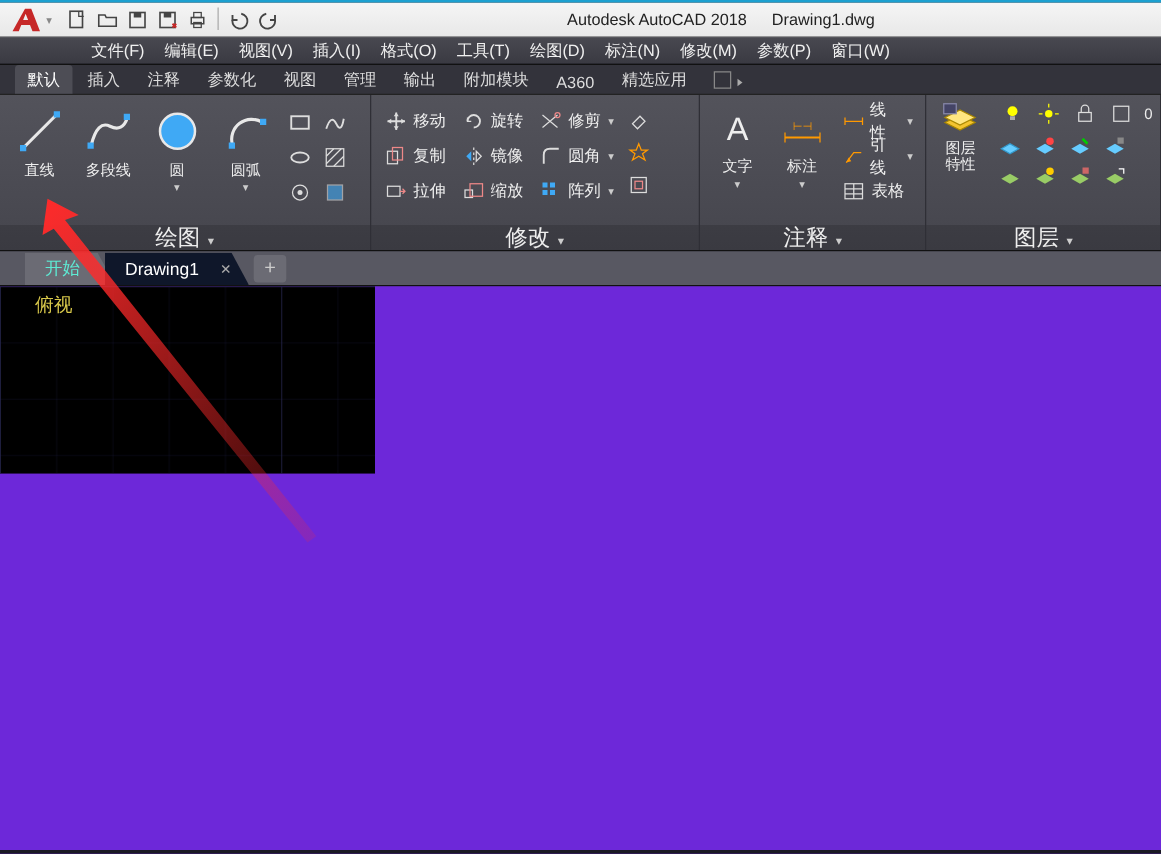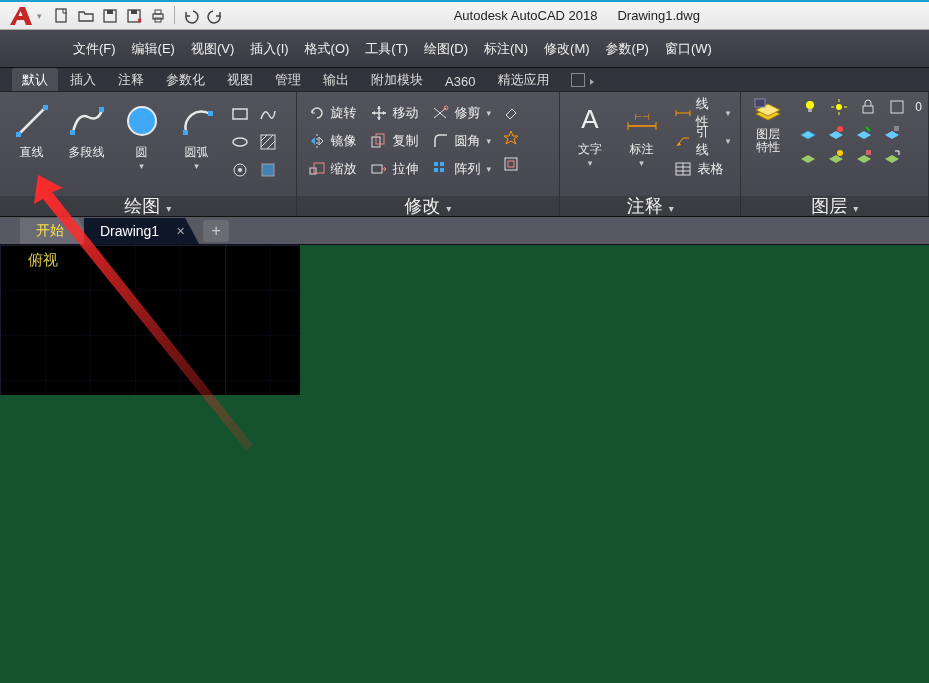--- a/index.html
+++ b/index.html
@@ -11,21 +11,21 @@
   .logo svg{width:26px;height:22px;}
   .qat { display:flex; gap:4px; margin-left:10px; }
   .qat-btn { width:20px; height:20px; display:flex; align-items:center; justify-content:center; color:#444; cursor:pointer; }
   .qat-btn svg{width:16px;height:16px;}
   .qat-sep{width:1px;height:18px;background:#aaa;margin:0 2px;}
   .title-text { flex:1; text-align:right; display:flex; justify-content:center; gap:20px; color:#222;}
   .title-app{font-size:13px;}
   .title-file{font-size:13px;}
 
   
-  .menubar { height:38px; background:linear-gradient(#484850,#3a3a42); display:flex; align-items:flex-start; padding-left:65px; border-bottom:1px solid #111;}
+  .menubar { height:22px; background:linear-gradient(#484850,#3a3a42); display:flex; align-items:flex-start; padding-left:65px; border-bottom:1px solid #111;}
   .menu-item { color:#f0f0f0; font-size:13px; padding:0 8px; height:100%; display:flex; align-items:center; cursor:pointer;}
 
   
   .ribbon-tabs { height:24px; background:#33333b; display:flex; align-items:flex-end; padding-left:12px; font-size:13px; border-bottom:1px solid #222; gap:2px;}
   .ribbon-tab { color:#ddd; padding:3px 10px 2px; cursor:pointer;margin-top:16px;}
   .ribbon-tab.active { background:#4d4d55; color:#fff; border-radius:3px 3px 0 0;}
   .ribbon-tab-sq { width:14px; height:14px; border:1px solid #888; margin-left:10px; margin-bottom:4px; position:relative;}
   .ribbon-tab-sq::after{content:"";position:absolute;right:-10px;top:5px;border-left:4px solid #aaa;border-top:3px solid transparent;border-bottom:3px solid transparent;}
 
   
@@ -63,28 +63,28 @@
 
   
   .layer-big{width:50px;display:flex;flex-direction:column;align-items:center;color:#eee;font-size:12px;cursor:pointer;padding-top:2px;}
   .layer-big svg{width:32px;height:32px;}
   .lgrid{display:grid;grid-template-columns:repeat(4,26px);grid-auto-rows:22px;gap:2px 2px;padding:2px 0 0 2px;}
   .lbtn{width:26px;height:22px;display:flex;align-items:center;justify-content:center;cursor:pointer;}
   .lbtn svg{width:18px;height:18px;}
 
   
   .drawtabs{height:28px;background:#585862;display:flex;align-items:flex-end;padding-left:20px;border-bottom:1px solid #111;}
-  .dtab{height:26px;padding:0 28px 0 16px;display:flex;align-items:center;color:#fde047;font-size:14px;cursor:pointer;position:relative;clip-path:polygon(0 0,calc(100% - 14px) 0,100% 100%,0 100%);margin-right:-8px;}
+  .dtab{height:26px;padding:0 28px 0 16px;display:flex;align-items:center;color:#5eead4;font-size:14px;cursor:pointer;position:relative;clip-path:polygon(0 0,calc(100% - 14px) 0,100% 100%,0 100%);margin-right:-8px;}
   .dtab.active{background:#0f172a;color:#fff;}
   .dtab.inactive{background:#6b6b74;}
   .dtab .close{position:absolute;right:14px;top:7px;color:#aaa;font-size:11px;}
   .newtab{width:26px;height:22px;background:#6b6b74;border-radius:3px;display:flex;align-items:center;justify-content:center;color:#ccc;margin-left:12px;margin-bottom:2px;cursor:pointer;}
 
   
-  .viewport{position:relative;height:451px;background:#14532d;}
+  .viewport{position:relative;height:451px;background:#6d28d9;}
   .view-label{position:absolute;top:6px;left:28px;color:#d8c84a;font-size:15px;}
   .grid-canvas{position:absolute;inset:0;}
   .annotation-arrow{position:absolute;top:-75px;left:28px;pointer-events:none;}
 
 </style>
 </head>
 <body>
 
 <div class="titlebar">
   <div class="logo">
@@ -257,20 +257,49 @@
         <span class="arrow-down"></span>
       </div>
   </div>
 
   <div class="panel" style="width:288px;">
     <div class="panel-body">
       <div class="mod-col">
         <div class="mod-row">
             <div class="micon">
               <svg viewBox="0 0 18 18">
+                <path d="M9 2 L9 16 M2 9 L16 9" stroke="#ddd" stroke-width="1.5"></path>
+                <path d="M9 2 L7 5 L11 5 Z M9 16 L7 13 L11 13 Z M2 9 L5 7 L5 11 Z M16 9 L13 7 L13 11 Z" fill="#ddd"></path>
+              </svg>
+            </div>
+            <span>移动</span>
+          </div>
+        <div class="mod-row">
+            <div class="micon">
+              <svg viewBox="0 0 18 18">
+                <rect x="2" y="5" width="8" height="10" fill="none" stroke="#ddd"></rect>
+                <rect x="6" y="2" width="8" height="10" fill="none" stroke="#e88"></rect>
+              </svg>
+            </div>
+            <span>复制</span>
+          </div>
+        <div class="mod-row">
+            <div class="micon">
+              <svg viewBox="0 0 18 18">
+                <rect x="2" y="5" width="10" height="8" fill="none" stroke="#ddd"></rect>
+                <path d="M12 9 L16 9 M14 7 L16 9 L14 11" stroke="#e88" fill="none"></path>
+              </svg>
+            </div>
+            <span>拉伸</span>
+          </div>
+      </div>
+      <div class="mod-col">
+        <div class="mod-row">
+            <div class="micon">
+              <svg viewBox="0 0 18 18">
                 <path d="M4 9 A5 5 0 1 1 9 14" fill="none" stroke="#ddd" stroke-width="1.5"></path>
                 <path d="M4 6 L4 9 L7 9" stroke="#ddd" fill="none"></path>
               </svg>
             </div>
             <span>旋转</span>
           </div>
         <div class="mod-row">
             <div class="micon">
               <svg viewBox="0 0 18 18">
                 <path d="M9 2 L9 16" stroke="#ddd" stroke-dasharray="2"></path>
@@ -281,49 +310,20 @@
             <span>镜像</span>
           </div>
         <div class="mod-row">
             <div class="micon">
               <svg viewBox="0 0 18 18">
                 <rect x="2" y="8" width="6" height="6" fill="none" stroke="#ddd"></rect>
                 <rect x="6" y="3" width="10" height="10" fill="none" stroke="#e88"></rect>
               </svg>
             </div>
             <span>缩放</span>
-          </div>
-      </div>
-      <div class="mod-col">
-        <div class="mod-row">
-            <div class="micon">
-              <svg viewBox="0 0 18 18">
-                <path d="M9 2 L9 16 M2 9 L16 9" stroke="#ddd" stroke-width="1.5"></path>
-                <path d="M9 2 L7 5 L11 5 Z M9 16 L7 13 L11 13 Z M2 9 L5 7 L5 11 Z M16 9 L13 7 L13 11 Z" fill="#ddd"></path>
-              </svg>
-            </div>
-            <span>移动</span>
-          </div>
-        <div class="mod-row">
-            <div class="micon">
-              <svg viewBox="0 0 18 18">
-                <rect x="2" y="5" width="8" height="10" fill="none" stroke="#ddd"></rect>
-                <rect x="6" y="2" width="8" height="10" fill="none" stroke="#e88"></rect>
-              </svg>
-            </div>
-            <span>复制</span>
-          </div>
-        <div class="mod-row">
-            <div class="micon">
-              <svg viewBox="0 0 18 18">
-                <rect x="2" y="5" width="10" height="8" fill="none" stroke="#ddd"></rect>
-                <path d="M12 9 L16 9 M14 7 L16 9 L14 11" stroke="#e88" fill="none"></path>
-              </svg>
-            </div>
-            <span>拉伸</span>
           </div>
       </div>
       <div class="mod-col">
         <div class="mod-row">
             <div class="micon">
               <svg viewBox="0 0 18 18">
                 <path d="M2 4 L14 14 M2 14 L14 4" stroke="#ddd"></path>
                 <circle cx="14" cy="4" r="2" fill="none" stroke="#e88"></circle>
               </svg>
             </div>

